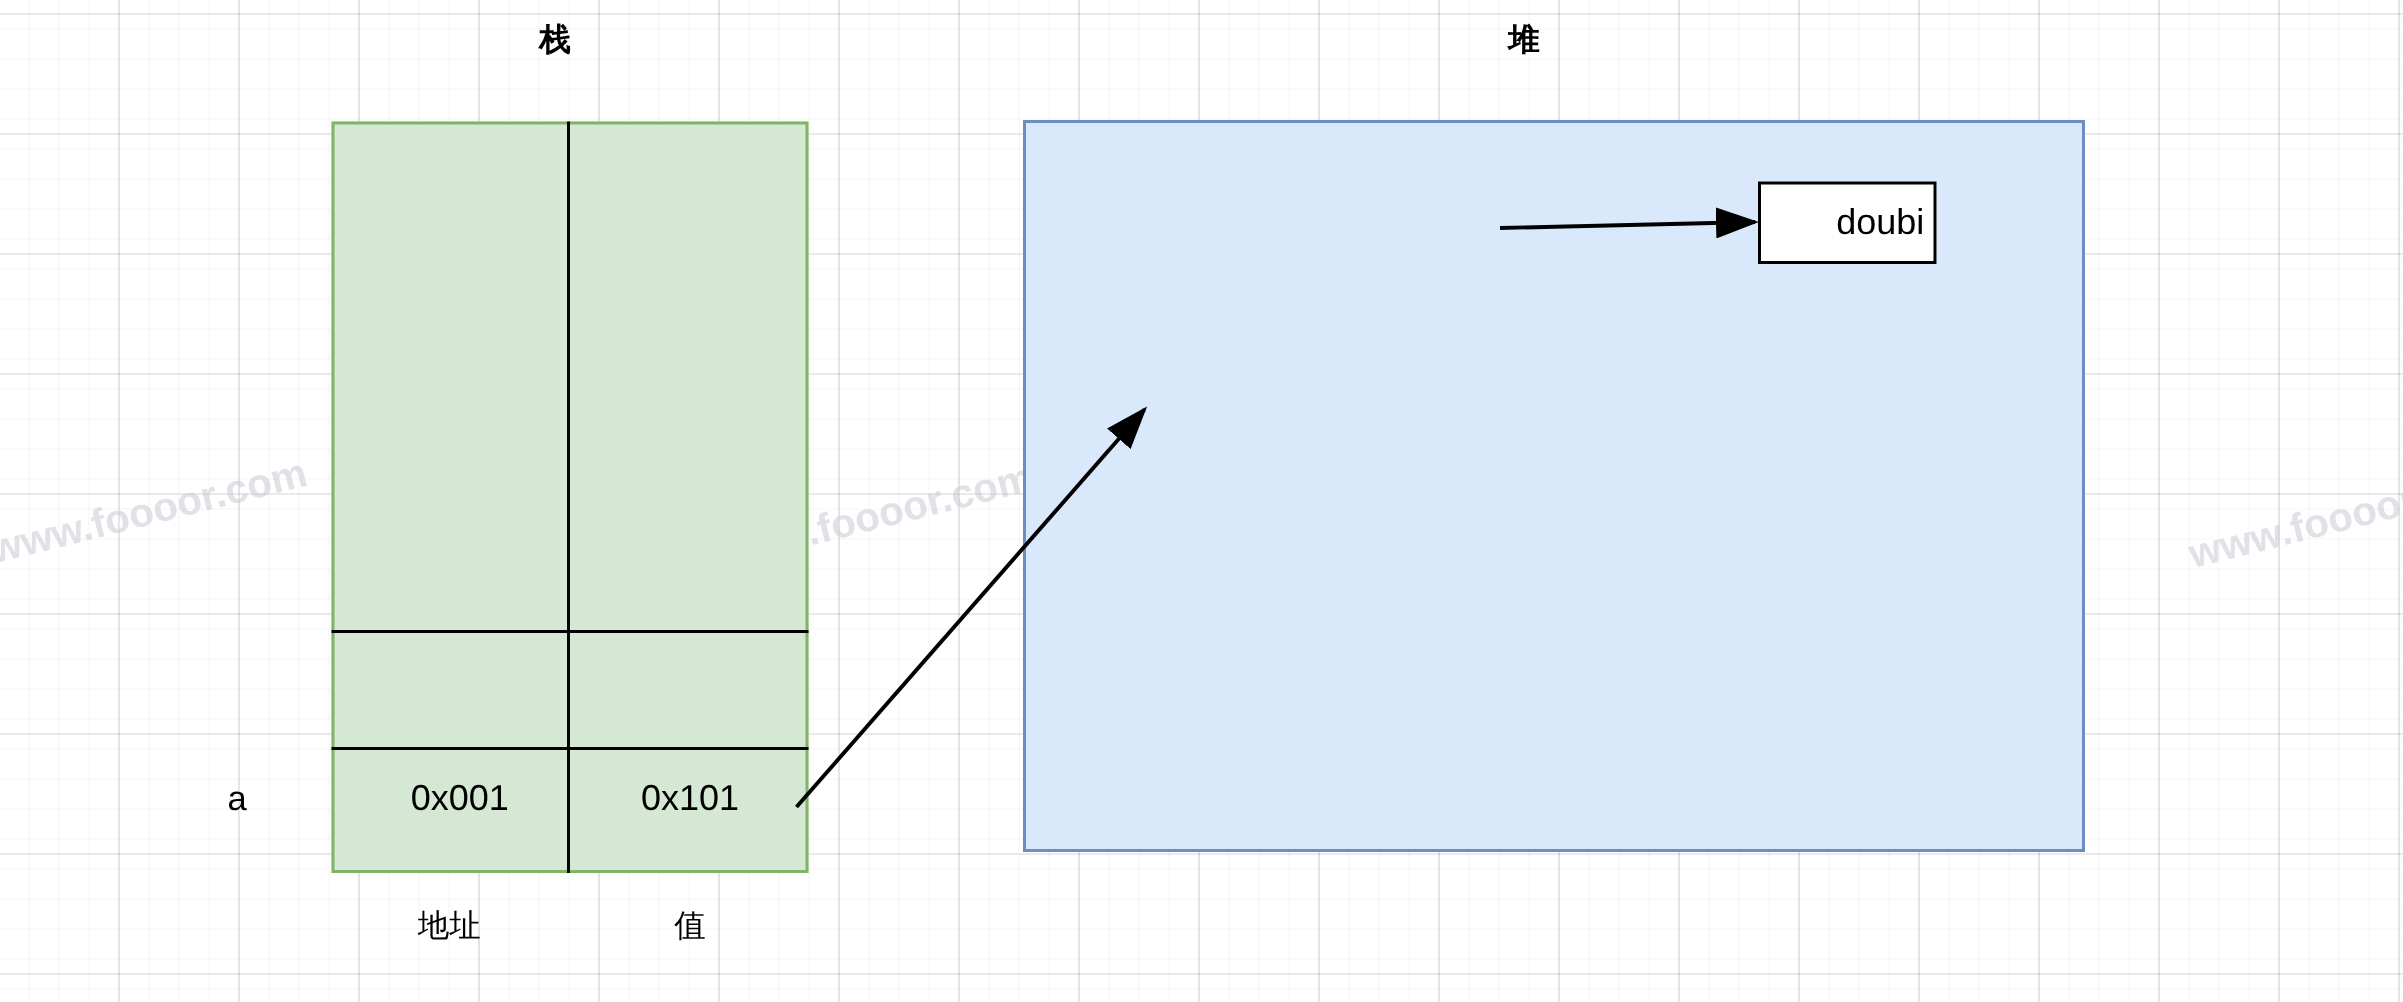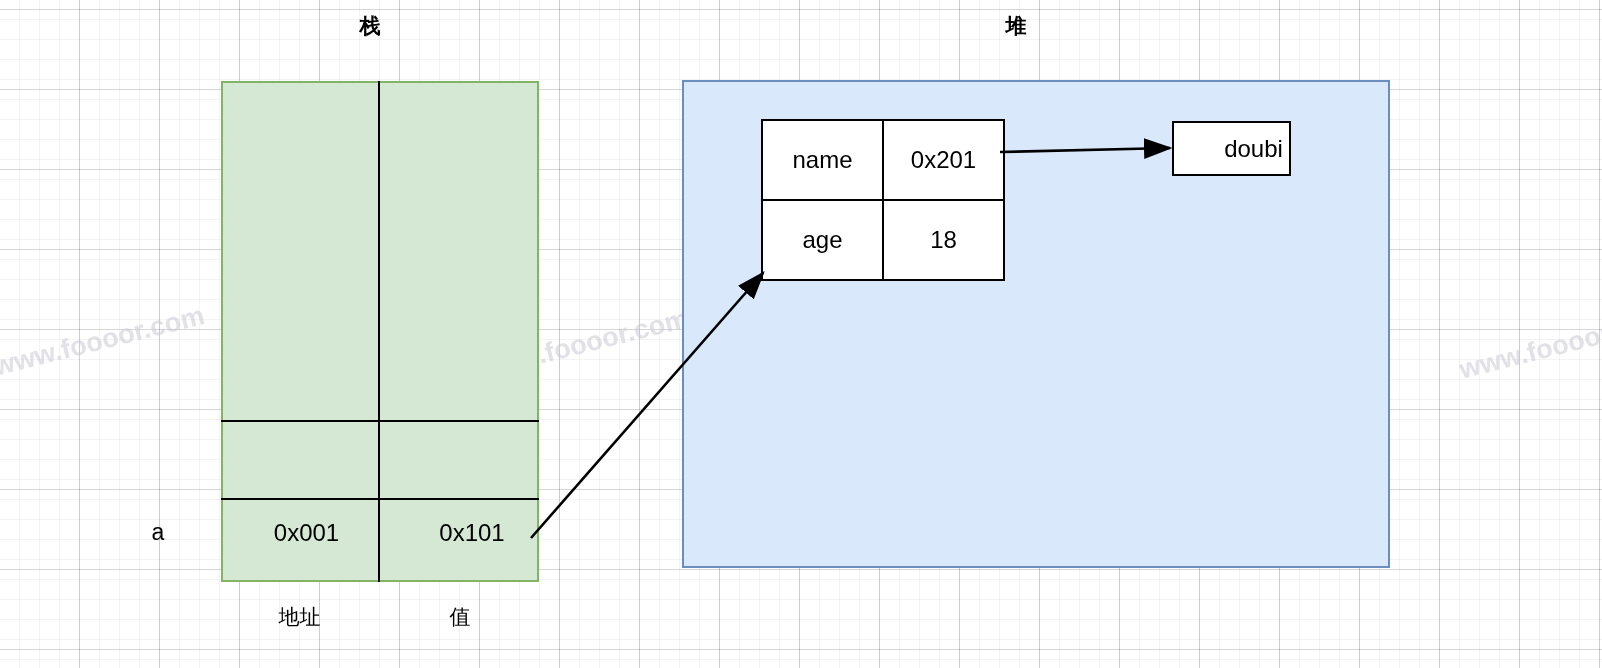--- a/index.html
+++ b/index.html
@@ -180,41 +180,29 @@
   <div class="region-title" style="left:300px; top:12px; width:140px;">栈</div>
 
   <div id="stack-box"></div>
   <div class="stack-hline" style="top:420px;"></div>
   <div class="stack-hline" style="top:498px;"></div>
   <div id="stack-vline"></div>
 
   <div id="label-a">a</div>
 
   <div class="cell-text" style="left:221px; top:519px; width:171px;">0x001</div>
-  <div class="cell-text" style="left:381px; top:519px; width:158px;margin-left:12px;">0x101</div>
+  <div class="cell-text" style="left:381px; top:519px; width:158px;">0x101</div>
 
   <div class="axis-label" style="left:221px; top:603px; width:157px;">地址</div>
   <div class="axis-label" style="left:381px; top:603px; width:158px;">值</div>
 
   <div class="region-title" style="left:946px; top:12px; width:140px;">堆</div>
 
   <div id="heap-box"></div>
 
-  <table id="obj-table">
-    <tbody>
-        <tr>
-      <td>name</td>
-      <td>0x201</td>
-    </tr>
-    <tr>
-      <td>age</td>
-      <td>18</td>
-    </tr>
-  </tbody>
-    </table>
 
   <div id="doubi-box">
     <span>doubi</span>
   </div>
 
   <svg id="arrows" viewBox="0 0 1602 668">
     <defs>
       <marker id="arrowhead" markerWidth="11" markerHeight="8" refX="10" refY="4" orient="auto">
         <polygon points="0 0, 11 4, 0 8" fill="#000000"></polygon>
       </marker>

